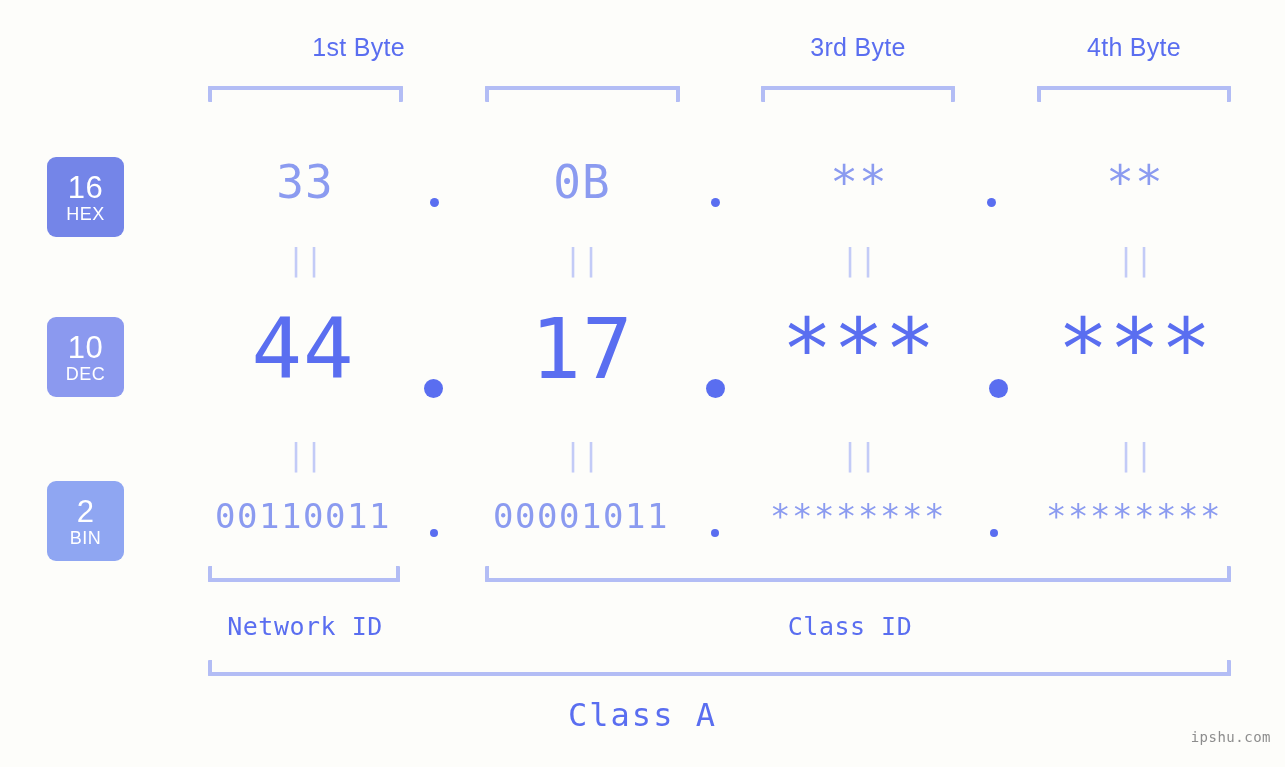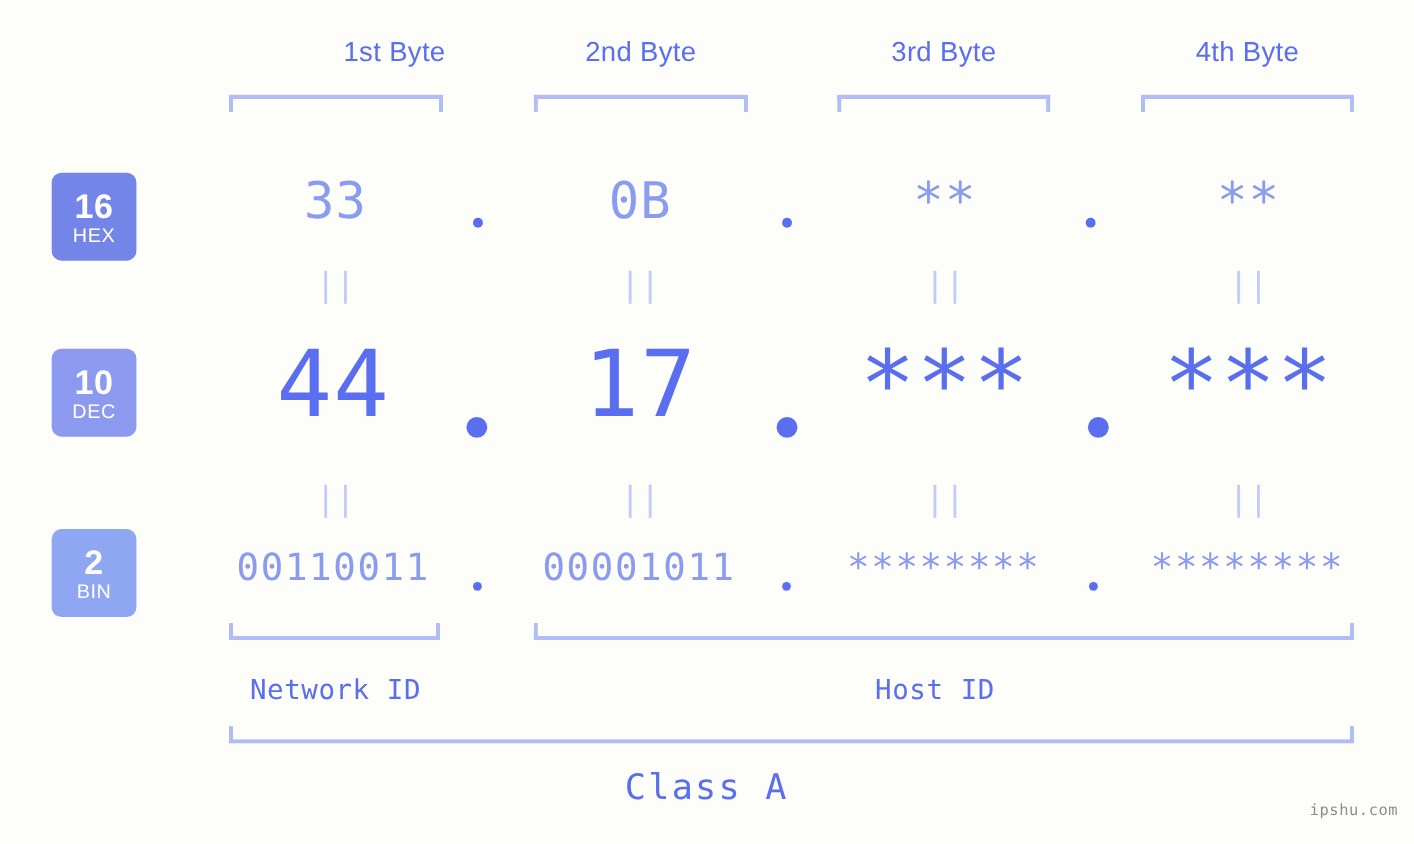--- a/index.html
+++ b/index.html
@@ -65,21 +65,21 @@
     border-radius: 9px;
     color: #ffffff;
     display: flex;
     flex-direction: column;
     align-items: center;
     justify-content: center;
     line-height: 1;
   }
   .badge .num {
     font-size: 31px;
-    font-weight: 700;
+    font-weight: 400;
     letter-spacing: 0.5px;
     margin-bottom: 2px;
   }
   .badge .sub {
     font-size: 18px;
     font-weight: 400;
     letter-spacing: 0.5px;
   }
   #badge-hex { top: 157px; background: #7485e8; }
   #badge-dec { top: 317px; background: #8b99ef; }
@@ -170,21 +170,20 @@
     color: #8d8d8d;
     letter-spacing: 0.5px;
   }
 </style>
 </head>
 <body>
 
 <div class="stage">
 
   <div class="byte-label" style="left:205px; width:200px;text-align:right;">1st Byte</div>
-  <div class="byte-label" style="left:484px; width:197px;">2nd Byte</div>
   <div class="byte-label" style="left:760px; width:196px;">3rd Byte</div>
   <div class="byte-label" style="left:1036px; width:196px;">4th Byte</div>
 
   <div class="bracket-top" style="left:208px; width:195px;"></div>
   <div class="bracket-top" style="left:485px; width:195px;"></div>
   <div class="bracket-top" style="left:761px; width:194px;"></div>
   <div class="bracket-top" style="left:1037px; width:194px;"></div>
 
   <div class="badge" id="badge-hex">
     <span class="num">16</span>
@@ -236,21 +235,21 @@
     <div class="dot dot-bin" style="left:711px;"></div>
     <div class="val" style="left:759px; width:198px;">********</div>
     <div class="dot dot-bin" style="left:990px;"></div>
     <div class="val" style="left:1035px; width:198px;">********</div>
   </div>
 
   <div class="bracket-bottom" style="left:208px; width:192px; top:566px;"></div>
   <div class="bracket-bottom" style="left:485px; width:746px; top:566px;"></div>
 
   <div class="id-label" style="left:205px; width:200px;">Network ID</div>
-  <div class="id-label" style="left:600px; width:500px;">Host ID</div>
+  <div class="id-label" style="left:600px; width:500px;">Class ID</div>
 
   <div class="bracket-bottom" style="left:208px; width:1023px; top:660px;"></div>
 
   <div id="class-label">Class A</div>
 
   <div id="watermark">ipshu.com</div>
 
 </div>
 
 </body></html>

